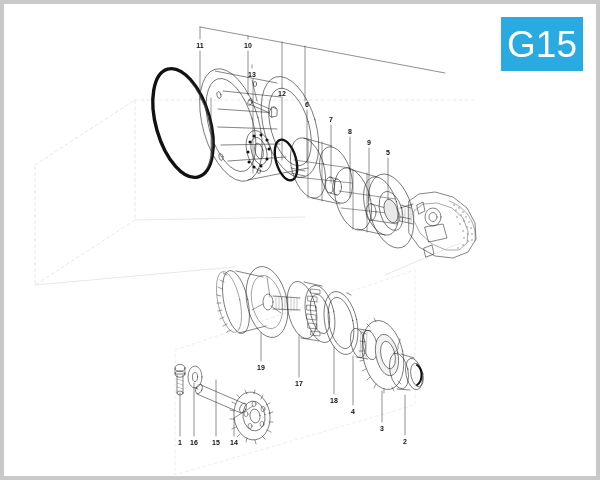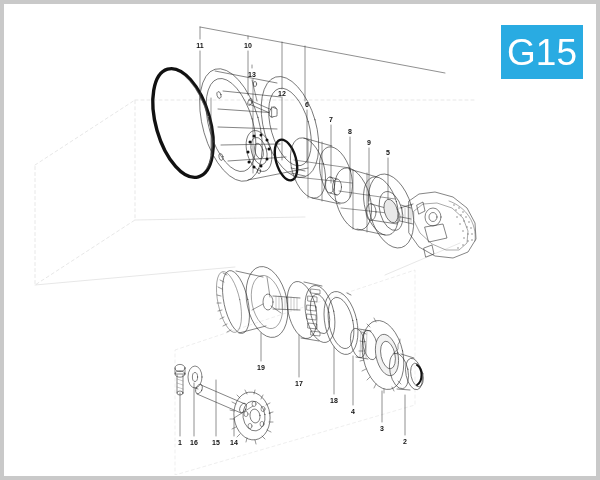--- a/index.html
+++ b/index.html
@@ -9,21 +9,21 @@
 
   #page{position:relative;width:600px;height:480px;background:#c9c9c9;
         box-sizing:border-box;padding:4px;}
 
   #frame{position:relative;width:592px;height:472px;background:#ffffff;
          box-sizing:border-box;border:1px solid #ffffff;overflow:hidden;}
 
   #badge{position:absolute;right:12px;top:12px;width:82px;height:54px;
          background:#29abe2;color:#ffffff;display:flex;align-items:center;
          justify-content:center;font-size:37px;font-weight:400;
-         letter-spacing:0px;line-height:1;z-index:40;margin-top:8px;}
+         letter-spacing:0px;line-height:1;z-index:40;}
 
   #canvas{position:absolute;left:0;top:0;width:592px;height:472px;}
 
   .lbl{position:absolute;font-size:7px;color:#111111;font-weight:700;
        line-height:1;white-space:nowrap;letter-spacing:0px;
        transform:translate(-50%,-50%);z-index:30;
        font-family:"Liberation Sans",sans-serif;}
 </style>
 </head>
 <body>

